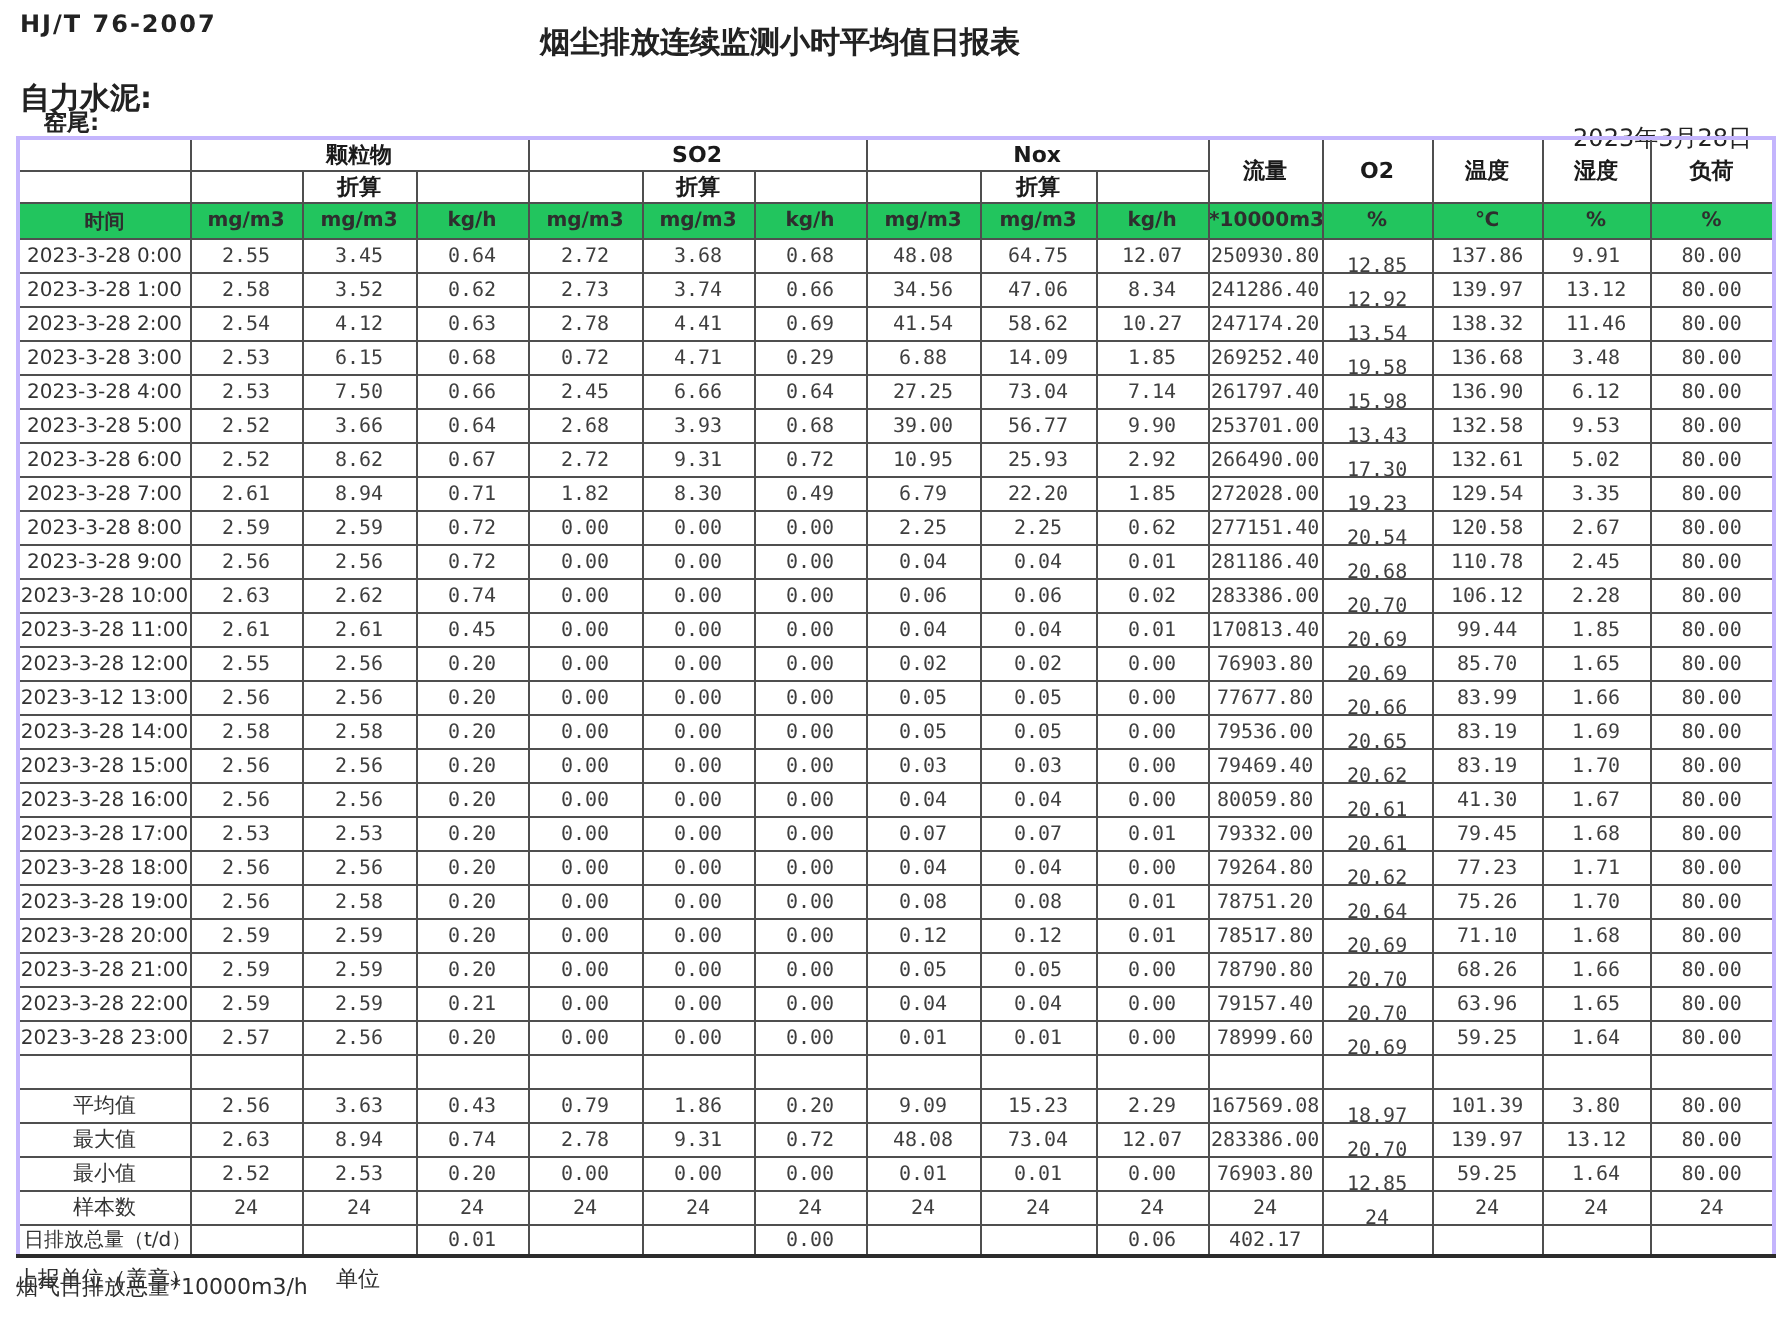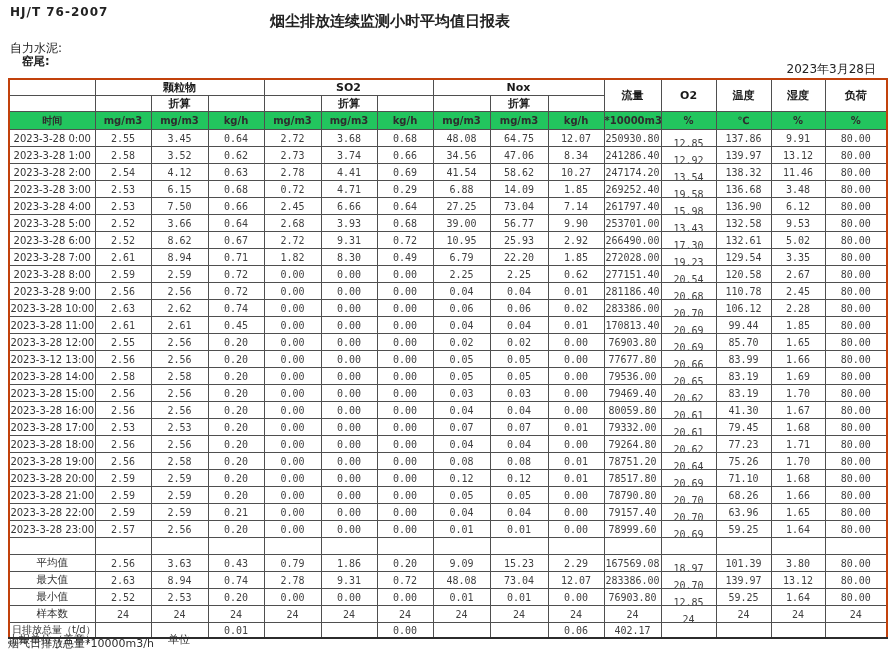--- a/index.html
+++ b/index.html
@@ -1,27 +1,27 @@
 <!DOCTYPE html>
 <html><head>
 <meta charset="utf-8">
 <style>
   * { margin:0; padding:0; box-sizing:border-box; }
   html,body { width:894px; height:668px; background:#ffffff; overflow:hidden; }
   body { font-family:"DejaVu Sans","Liberation Sans",sans-serif; position:relative; color:#222; }
 
   .std      { position:absolute; left:10px;  top:5px;  font-size:12px; font-weight:bold; letter-spacing:1px; }
   .title    { position:absolute; left:0;     top:12px; width:780px; text-align:center; font-size:15px; font-weight:bold; }
-  .company  { position:absolute; left:10px;  top:40px; font-size:12px; font-weight:normal; }
+  .company  { position:absolute; left:10px;  top:40px; font-size:15px; font-weight:bold; }
   .station  { position:absolute; left:22px;  top:54px; font-size:11.5px; font-weight:bold; }
   .date     { position:absolute; right:18px; top:61px; font-size:12px; }
 
-  table.report { position:absolute; left:8px; top:78px; width:878px;
+  table.report { position:absolute; left:8px; top:68px; width:878px;
                  border-collapse:collapse; table-layout:fixed;
-                 border:2px solid #c2410c; }
+                 border:2px solid #c4b5fd; }
   td { border:1px solid #4f4f4f; text-align:center; vertical-align:middle;
        font-size:10px; color:#3f3f3f; white-space:nowrap; overflow:hidden;
        font-family:"DejaVu Sans Mono","DejaVu Sans",monospace; }
   thead td { font-family:"DejaVu Sans","Liberation Sans",sans-serif;
              font-weight:bold; color:#1a1a1a; font-size:11px; }
   tr.h1 td, tr.h2 td { height:16px; }
   tr.unit-row td { height:18px; background:#22c55e;
                    font-family:"DejaVu Sans","Liberation Sans",sans-serif;
                    font-size:10px; color:#2e2e2e; }
   tbody tr td { height:17px; }

